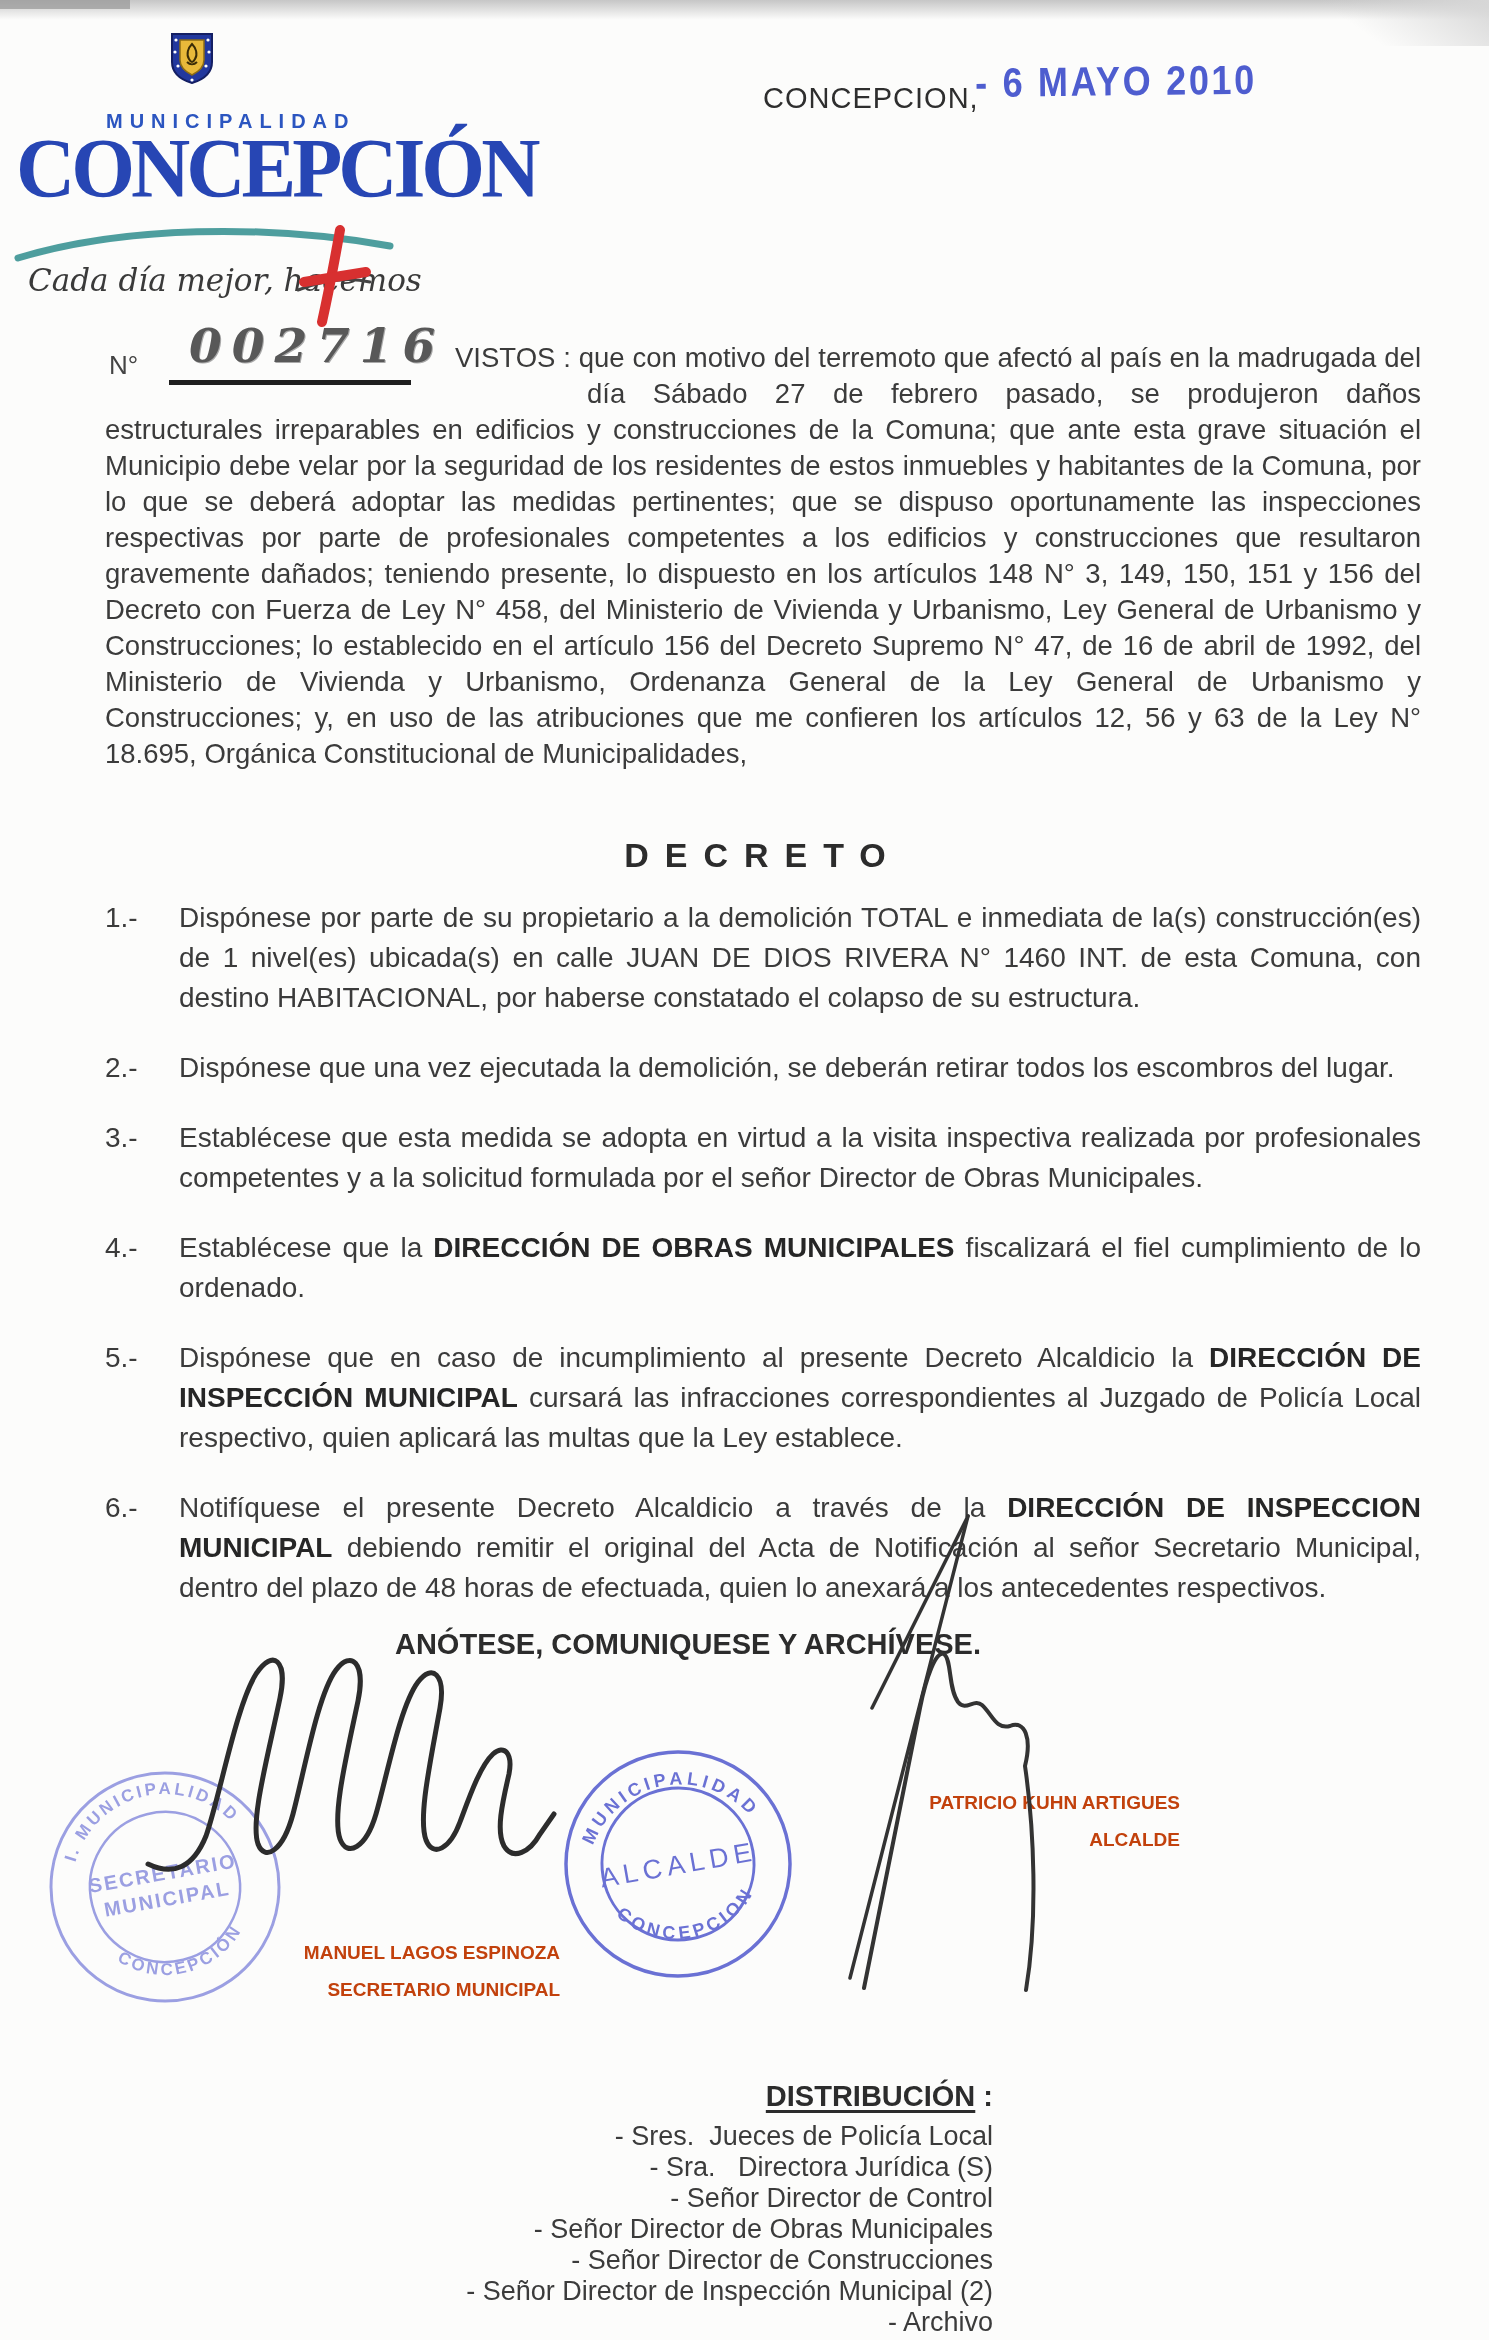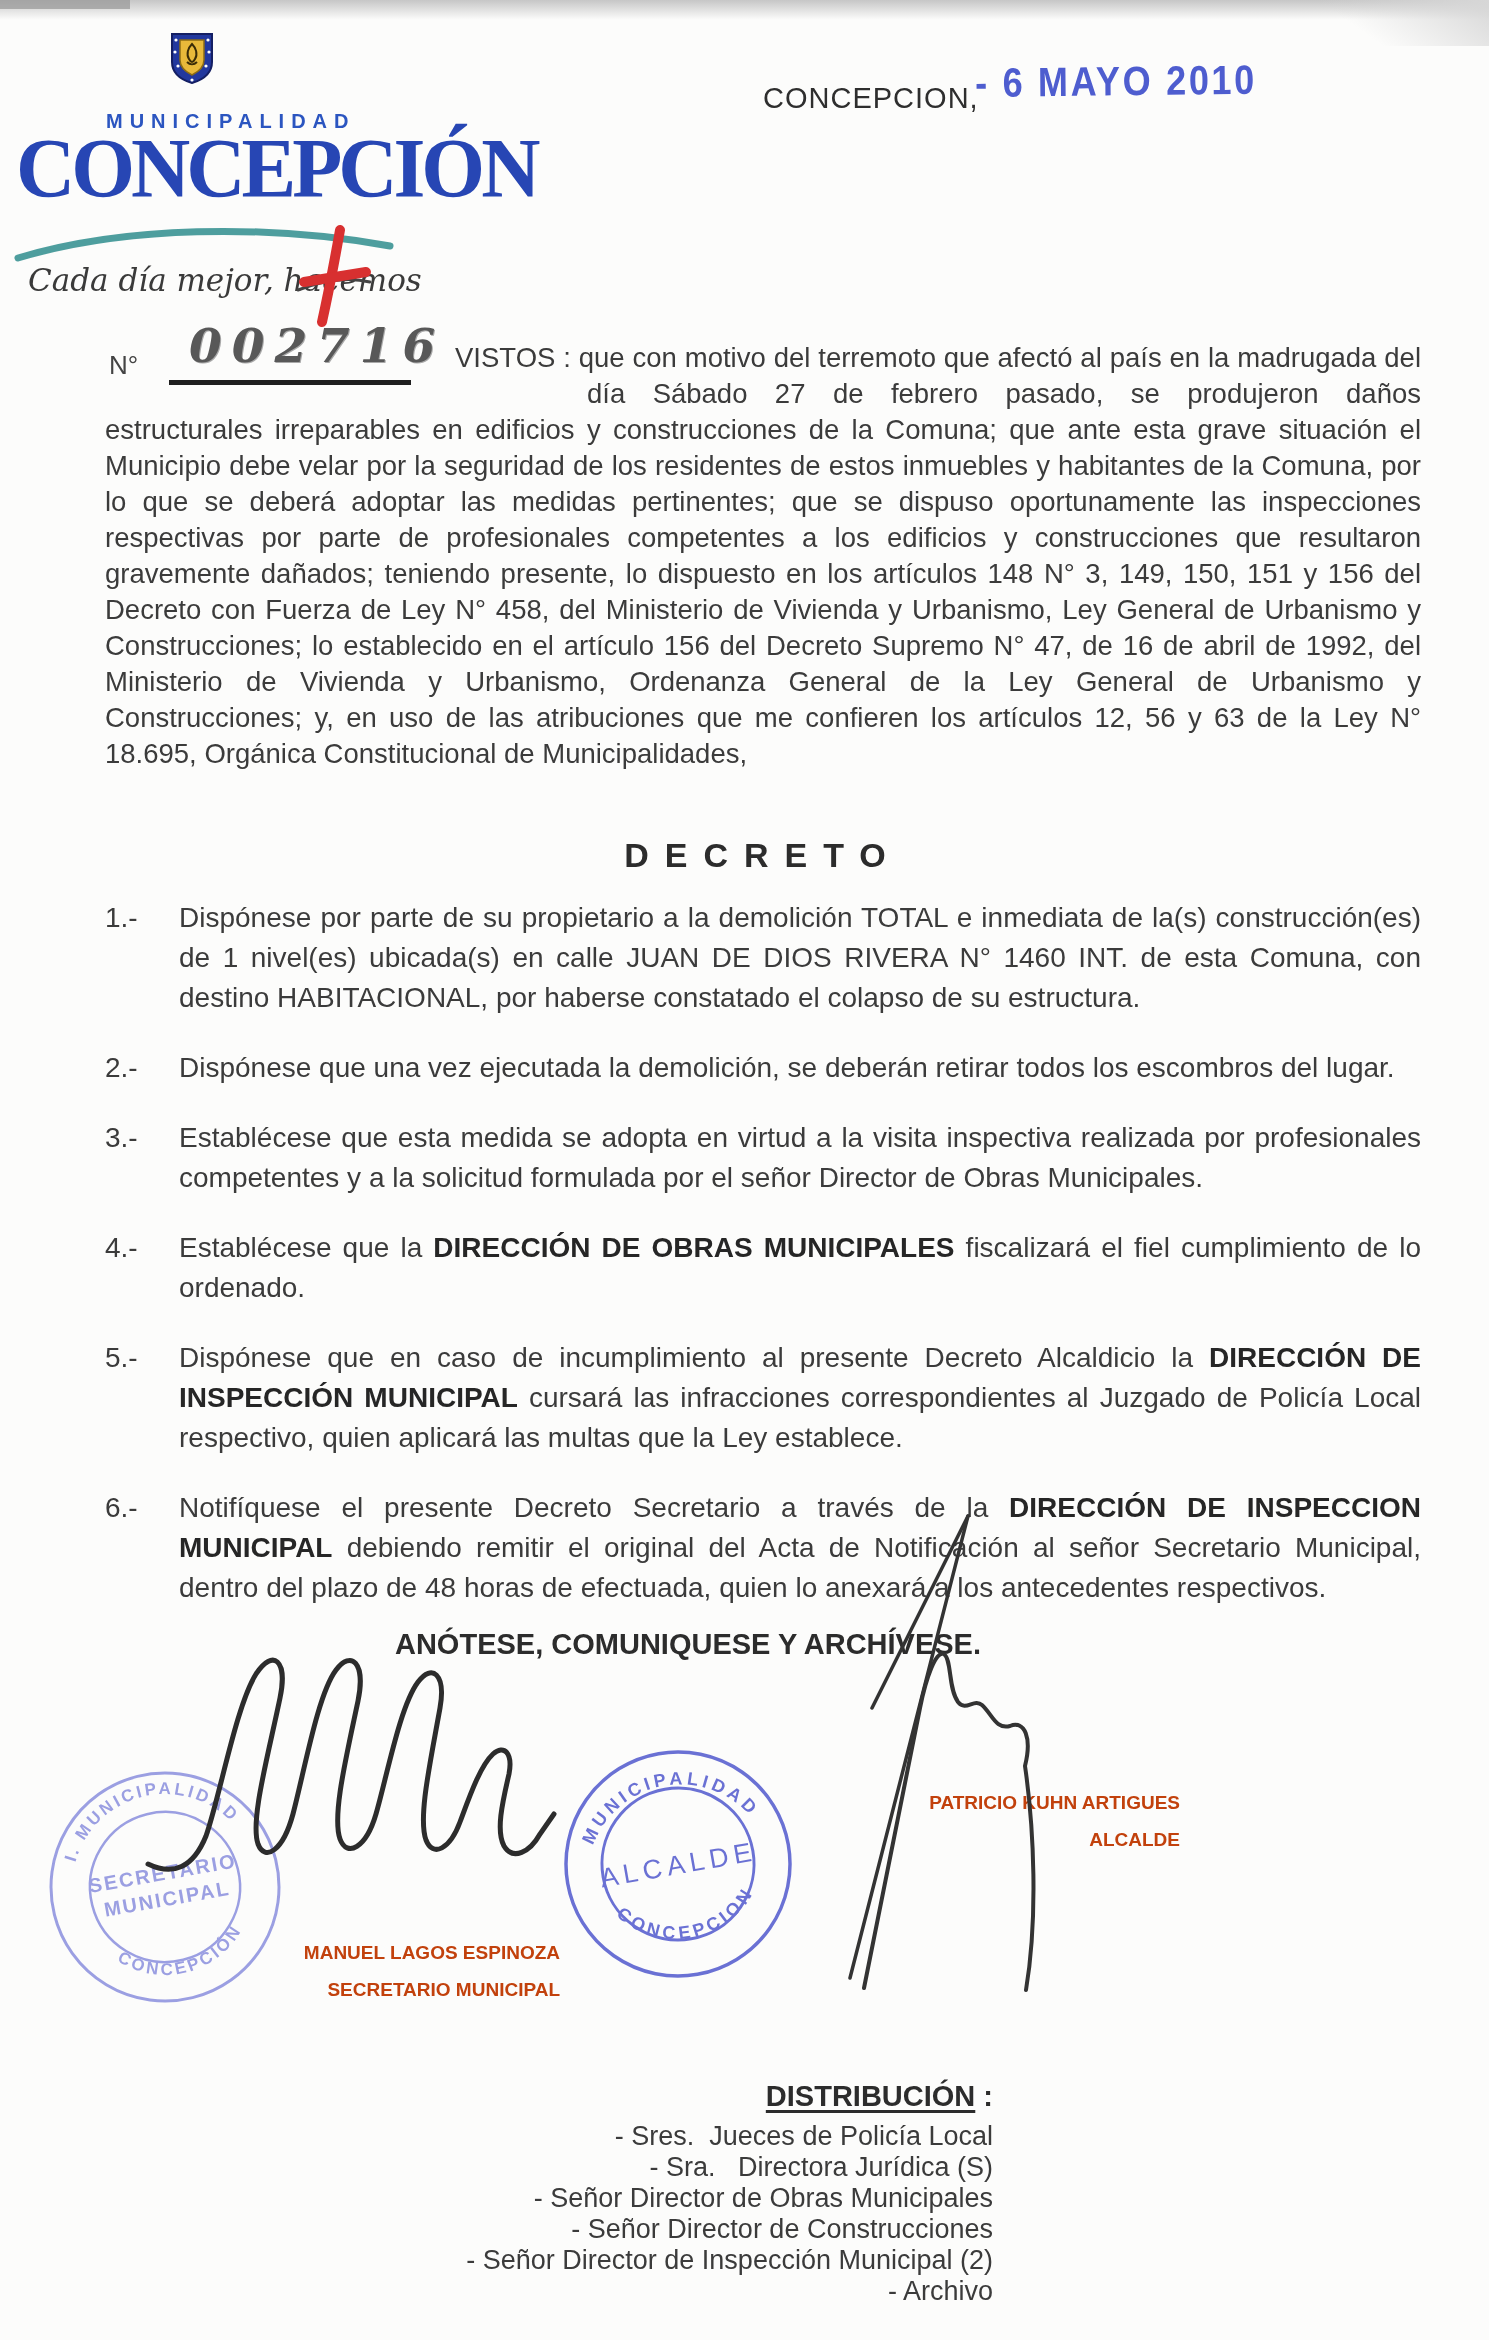--- a/index.html
+++ b/index.html
@@ -152,21 +152,21 @@
       <div class="item">
         <span class="item-num">4.-</span>
         <div class="item-text"><span>Establécese que la </span><b>DIRECCIÓN DE OBRAS MUNICIPALES</b><span> fiscalizará el fiel cumplimiento de lo ordenado.</span></div>
       </div>
       <div class="item">
         <span class="item-num">5.-</span>
         <div class="item-text"><span>Dispónese que en caso de incumplimiento al presente Decreto Alcaldicio la </span><b>DIRECCIÓN DE INSPECCIÓN MUNICIPAL</b><span> cursará las infracciones correspondientes al Juzgado de Policía Local respectivo, quien aplicará las multas que la Ley establece.</span></div>
       </div>
       <div class="item">
         <span class="item-num">6.-</span>
-        <div class="item-text"><span>Notifíquese el presente Decreto Secretario a través de la </span><b>DIRECCIÓN DE INSPECCION MUNICIPAL</b><span> debiendo remitir el original del Acta de Notificación al señor Secretario Municipal, dentro del plazo de 48 horas de efectuada, quien lo anexará a los antecedentes respectivos.</span></div>
+        <div class="item-text"><span>Notifíquese el presente Decreto Alcaldicio a través de la </span><b>DIRECCIÓN DE INSPECCION MUNICIPAL</b><span> debiendo remitir el original del Acta de Notificación al señor Secretario Municipal, dentro del plazo de 48 horas de efectuada, quien lo anexará a los antecedentes respectivos.</span></div>
       </div>
     </div>
 
   <div class="closing-line">
     <span>ANÓTESE, COMUNIQUESE Y ARCHÍVESE.</span>
   </div>
 
   <svg class="stamp stamp-secretary" width="246" height="246" viewBox="0 0 246 246">
     <defs>
       <path id="arc-sec-top" d="M 30 123 A 93 93 0 0 1 216 123"></path>
@@ -222,20 +222,21 @@
     <div>ALCALDE</div>
   </div>
 
   <div class="distribution">
     <div class="dist-title">
       <span class="und">DISTRIBUCIÓN</span><span> :</span>
     </div>
     <div class="dist-list" id="dist-container">
         <div class="dist-line">- Sres.  Jueces de Policía Local</div>
         <div class="dist-line">- Sra.   Directora Jurídica (S)</div>
+        <div class="dist-line">- Señor Director de Control</div>
         <div class="dist-line">- Señor Director de Obras Municipales</div>
         <div class="dist-line">- Señor Director de Construcciones</div>
         <div class="dist-line">- Señor Director de Inspección Municipal (2)</div>
         <div class="dist-line">- Archivo</div>
       </div>
   </div>
 
 </div>
 
 </body></html>

